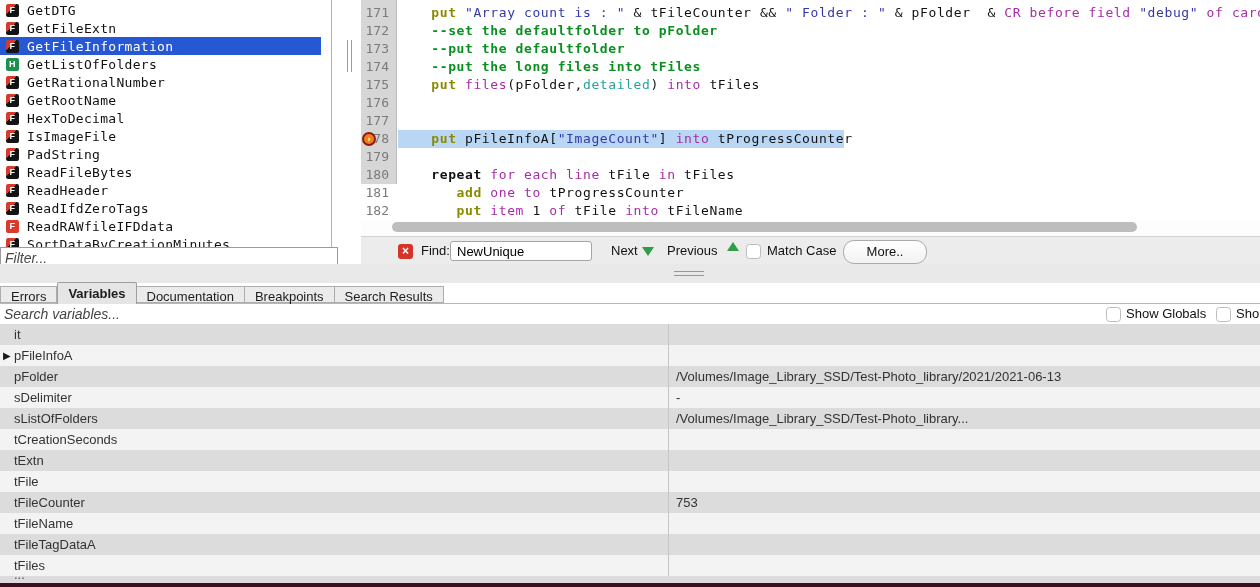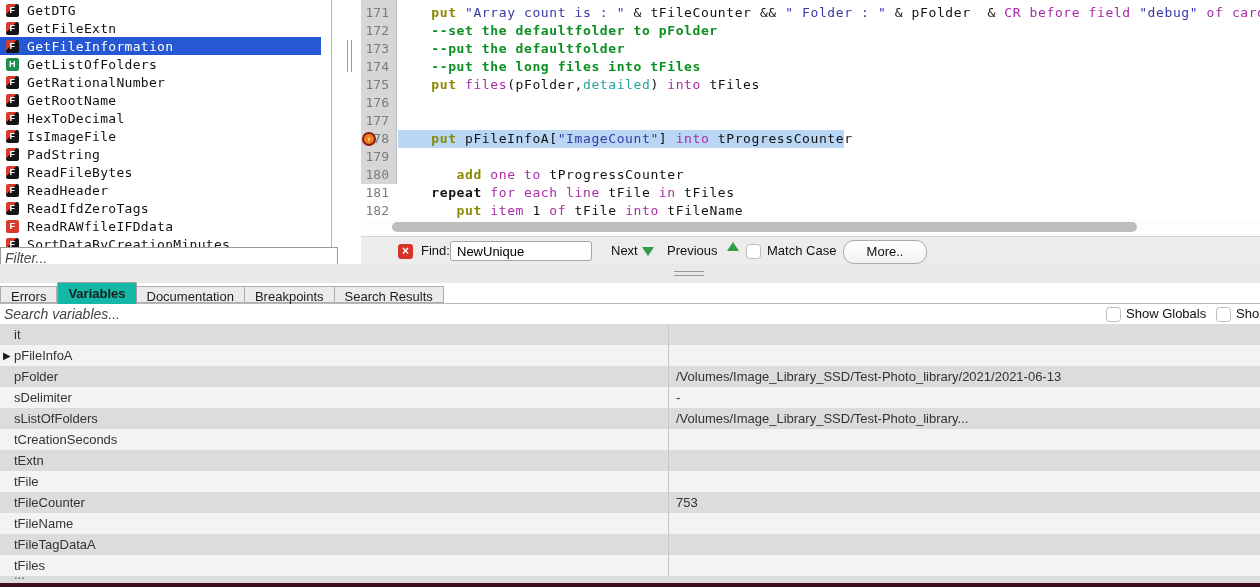--- a/index.html
+++ b/index.html
@@ -70,21 +70,21 @@
     border-radius:11px;background:linear-gradient(#ffffff,#f2f2f2);text-align:center;line-height:21px;font-size:13px;}
   
   #strip{position:absolute;left:0;top:264px;width:1260px;height:19px;background:#e9e9e9;}
   #strip .hline{position:absolute;left:674px;width:30px;height:1px;background:#979797;}
   
   #tabbar{position:absolute;left:0;top:283px;width:1260px;height:21px;background:#fff;
     border-bottom:1px solid #b7b7b7;box-sizing:border-box;display:flex;align-items:flex-end;}
   .tab{height:17px;line-height:19px;padding:0 10px;background:#ebebeb;border:1px solid #adadad;
     border-left:none;box-sizing:border-box;font-size:13px;color:#1c1c1c;white-space:nowrap;}
   .tab:first-child{border-left:1px solid #adadad;}
-  .tab.active{background:#14b8a6;font-weight:bold;height:22px;line-height:22px;margin-bottom:-1px;
+  .tab.active{background:#e5e5e5;font-weight:bold;height:22px;line-height:22px;margin-bottom:-1px;
     border:1px solid #9f9f9f;border-bottom:none;border-radius:2px 2px 0 0;position:relative;z-index:2;}
   
   #searchrow{position:absolute;left:0;top:304px;width:1260px;height:20px;background:#fff;}
   #var-search{position:absolute;left:0;top:0;width:1090px;height:20px;border:none;outline:none;
     padding:0 4px;font-size:14px;font-family:"Liberation Sans",sans-serif;background:transparent;}
   #var-search::placeholder{font-style:italic;color:#444;opacity:1;}
   #cbx-globals{position:absolute;left:1106px;top:3px;}
   #lbl-globals{position:absolute;left:1126px;top:2px;}
   #cbx-show2{position:absolute;left:1216px;top:3px;}
   #lbl-show2{position:absolute;left:1236px;top:2px;}
@@ -193,22 +193,22 @@
     <div id="code-lines">
         <div class="cl">   <span class="tk-kw">put</span><span class="tk-pl"> </span><span class="tk-str">"Array count is : "</span><span class="tk-pl"> &amp; tFileCounter &amp;&amp; </span><span class="tk-str">" Folder : "</span><span class="tk-pl"> &amp; pFolder  &amp; </span><span class="tk-mag">CR before field</span><span class="tk-pl"> </span><span class="tk-str">"debug"</span><span class="tk-pl"> </span><span class="tk-mag">of card</span></div>
         <div class="cl">   <span class="tk-cmt">--set the defaultfolder to pFolder</span></div>
         <div class="cl">   <span class="tk-cmt">--put the defaultfolder</span></div>
         <div class="cl">   <span class="tk-cmt">--put the long files into tFiles</span></div>
         <div class="cl">   <span class="tk-kw">put</span><span class="tk-pl"> </span><span class="tk-mag">files</span><span class="tk-pl">(pFolder,</span><span class="tk-teal">detailed</span><span class="tk-pl">) </span><span class="tk-mag">into</span><span class="tk-pl"> tFiles</span></div>
         <div class="cl"></div>
         <div class="cl"></div>
         <div class="cl">   <span class="tk-kw">put</span><span class="tk-pl"> pFileInfoA[</span><span class="tk-str">"ImageCount"</span><span class="tk-pl">] </span><span class="tk-mag">into</span><span class="tk-pl"> tProgressCounter</span></div>
         <div class="cl"></div>
+        <div class="cl">   <span class="tk-bold">repeat</span><span class="tk-pl"> </span><span class="tk-mag">for each line</span><span class="tk-pl"> tFile </span><span class="tk-mag">in</span><span class="tk-pl"> tFiles</span></div>
         <div class="cl">      <span class="tk-kw">add</span><span class="tk-pl"> </span><span class="tk-mag">one to</span><span class="tk-pl"> tProgressCounter</span></div>
-        <div class="cl">   <span class="tk-bold">repeat</span><span class="tk-pl"> </span><span class="tk-mag">for each line</span><span class="tk-pl"> tFile </span><span class="tk-mag">in</span><span class="tk-pl"> tFiles</span></div>
         <div class="cl">      <span class="tk-kw">put</span><span class="tk-pl"> </span><span class="tk-mag">item</span><span class="tk-pl"> 1 </span><span class="tk-mag">of</span><span class="tk-pl"> tFile </span><span class="tk-mag">into</span><span class="tk-pl"> tFileName</span></div>
       </div>
     <div id="breakpoint" style="top: 132px;">›</div>
   </div>
 
   <div id="hscroll">
     <div class="thumb"></div>
   </div>
 
   <div id="findbar">

